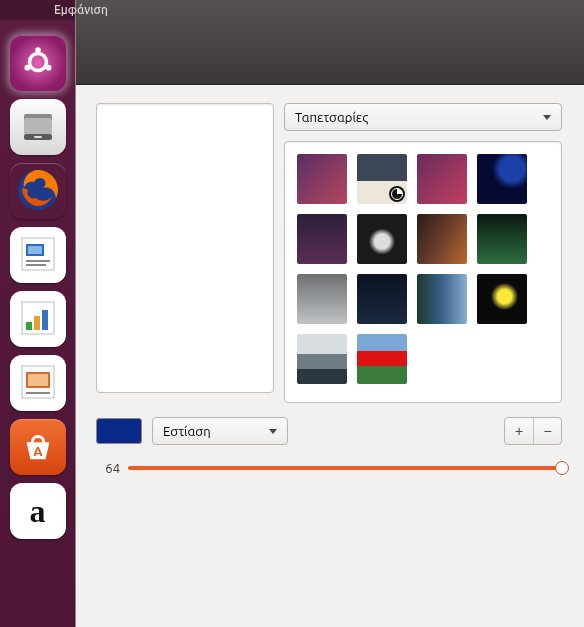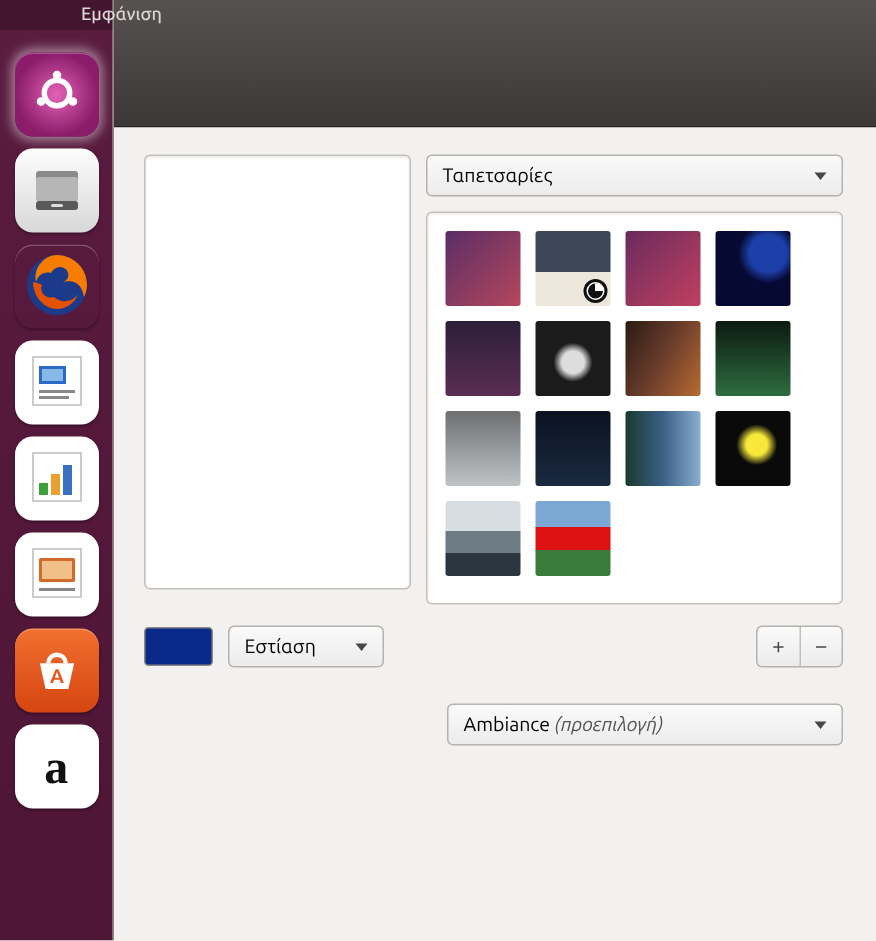--- a/index.html
+++ b/index.html
@@ -33,21 +33,21 @@
   .dropdown .caret { width: 0; height: 0; border-left: 4px solid transparent; border-right: 4px solid transparent; border-top: 5px solid #4a4744; }
   .dropdown.wide { width: 100%; }
 
   .wall-grid { background: #fff; border: 1px solid #c3bfba; border-radius: 4px; padding: 12px; min-height: 262px; box-shadow: inset 0 1px 2px rgba(0,0,0,.08); display: grid; grid-template-columns: repeat(4, 50px); grid-auto-rows: 50px; gap: 10px 10px; align-content: start; }
   .thumb { width: 50px; height: 50px; border-radius: 2px; position: relative; }
   .thumb .clock-badge { position: absolute; right: 2px; bottom: 2px; width: 16px; height: 16px; border-radius: 50%; background: #111; display: flex; align-items: center; justify-content: center; }
   .thumb .clock-badge::after { content:""; width:10px; height:10px; border:1px solid #fff; border-radius:50%; background: conic-gradient(#fff 0 25%, transparent 0); }
 
   .under-preview-row { display: flex; align-items: center; gap: 10px; margin-top: 14px; }
   .color-swatch { width: 46px; height: 26px; background: #0a2a8a; border: 1px solid #8a8681; border-radius: 3px; }
-  .mini-dropdown { width: 104px; height: 28px; }
+  .mini-dropdown { width: 136px; height: 28px; }
   .plusminus { display: inline-flex; margin-left: auto; background: linear-gradient(#fafafa,#ececec); border: 1px solid #b6b2ad; border-radius: 4px; overflow: hidden; }
   .plusminus button { width: 28px; height: 26px; border: none; background: transparent; font-size: 14px; color: #4a4744; cursor: pointer; }
   .plusminus button + button { border-left: 1px solid #c3bfba; }
 
   .theme-row { margin-top: 24px; }
   .theme-dd { width: 264px; margin-left: auto; }
   .theme-dd em { font-style: italic; color: #555; }
 
   .slider-row { display: flex; align-items: center; gap: 8px; margin-top: 16px; }
   .slider-row .val { width: 24px; text-align: right; color: #3a3734; }
@@ -181,24 +181,24 @@
       <div class="dropdown mini-dropdown">
         <span>Εστίαση</span>
         <span class="caret"></span>
       </div>
       <div class="plusminus">
         <button>+</button>
         <button>−</button>
       </div>
     </div>
 
-    <div class="theme-row" style="display:flex;">
-      <div class="dropdown theme-dd">
-        <span>
-          <span>Ambiance</span> <em>(προεπιλογή)</em>
-        </span>
-        <span class="caret"></span>
+
+    <div class="slider-row">
+      <span class="val">64</span>
+      <div class="slider">
+        <div class="slider-track"></div>
+        <div class="slider-fill" id="slider-fill" style="width: 100%;"></div>
+        <div class="slider-thumb" id="slider-thumb" style="left: 100%;"></div>
       </div>
     </div>
 
-
   </div>
 </div>
 
 </body></html>

